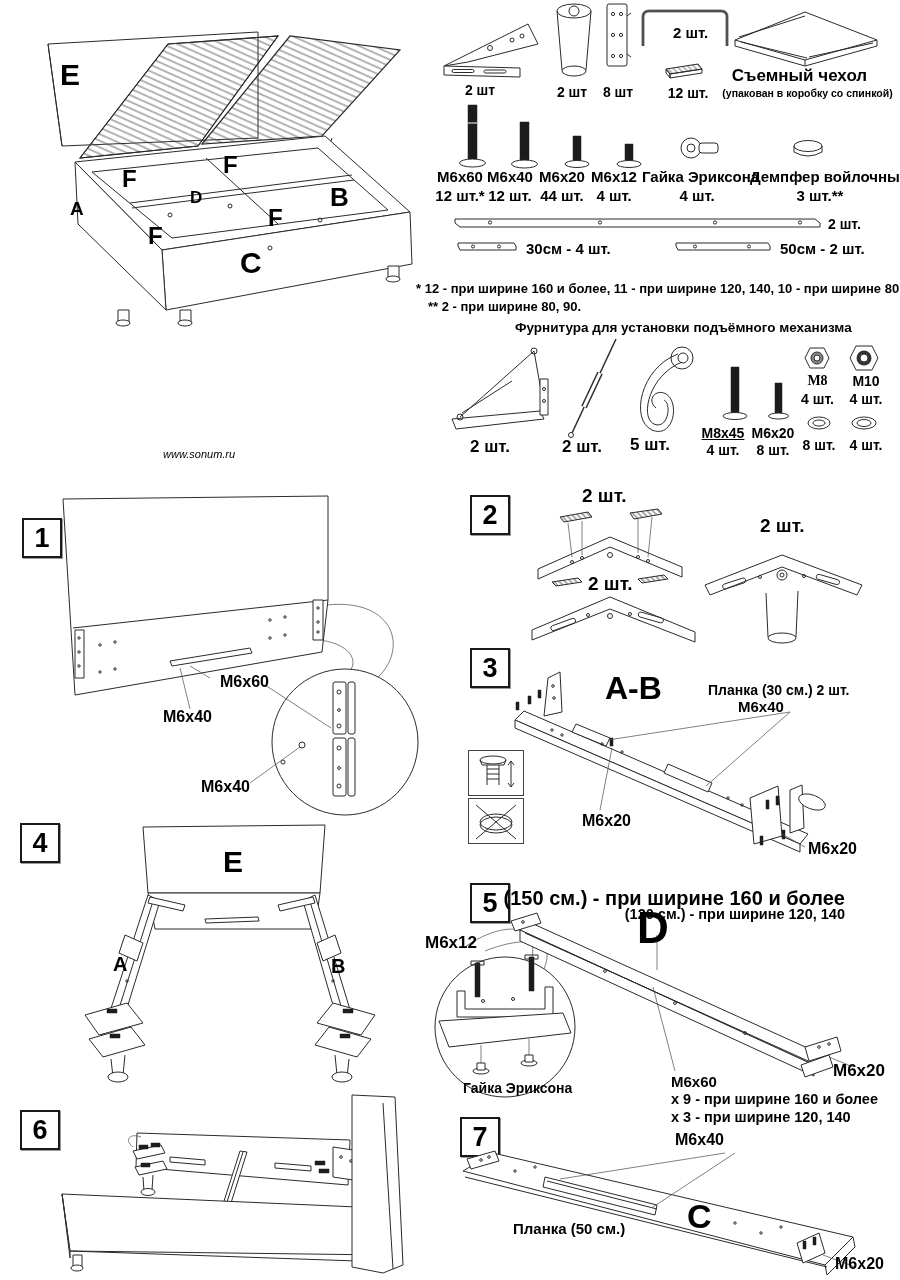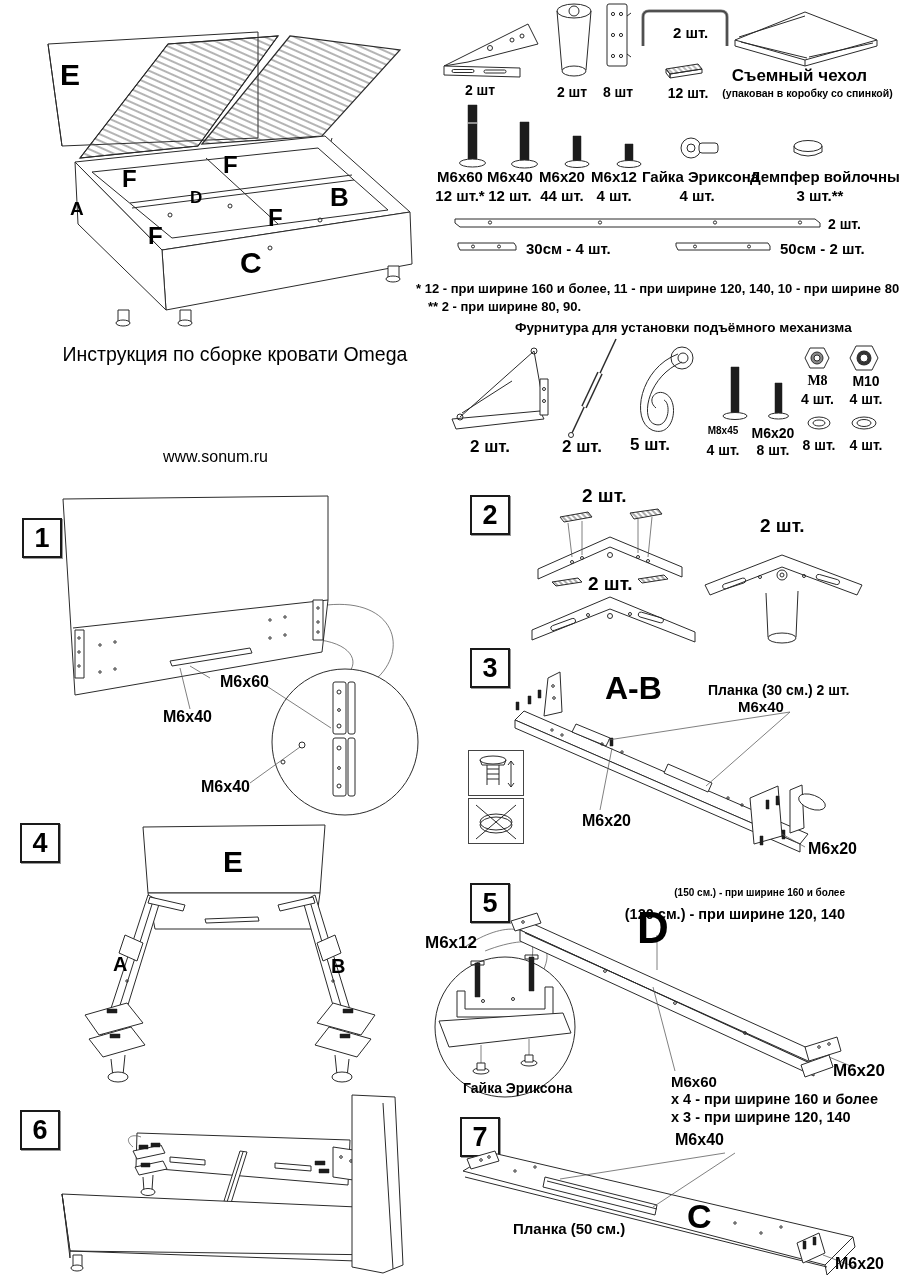--- a/index.html
+++ b/index.html
@@ -193,23 +193,22 @@
       <circle class="ln" cx="22" cy="6.5" r="1.5"></circle>
         <circle class="ln" cx="76" cy="6.5" r="1.5"></circle>
     </svg>
     <div class="lbl" style="left:350px;top:240px;font-size:15px;">50см - 2 шт.</div>
   </div>
 
   <div class="lbl" style="left:416px;top:281px;font-size:13px;">* 12 - при ширине 160 и более, 11 - при ширине 120, 140, 10 - при ширине 80, 90.</div>
   <div class="lbl" style="left:428px;top:299px;font-size:13px;">** 2 - при ширине 80, 90.</div>
 
   <div class="abs ctr" style="left:25px;top:341px;width:420px;font-size:19.5px;line-height:26px;">
-    <div>Инструкция по сборке кровати Omega</div>
-  </div>
-  <div class="abs" style="left:163px;top:448px;font-size:16px;">www.sonum.ru</div>
+  </div>
+  <div class="abs" style="left:163px;top:448px;font-size:11px;font-style:italic;">www.sonum.ru</div>
 
   <div class="abs" style="left:440px;top:317px;width:460px;height:145px;">
     <div class="lbl ctr" style="left:75px;top:3px;width:312px;font-size:13.5px;">Фурнитура для установки подъёмного механизма</div>
 
     <svg style="left:8px;top:22px;" width="112" height="95" viewBox="0 0 112 95">
       <polygon class="lnw" points="4,80 92,72 96,80 8,90"></polygon>
       <line class="ln" x1="12" y1="78" x2="86" y2="12"></line>
       <line class="ln" x1="86" y1="12" x2="97" y2="74"></line>
       <line class="ln" x1="14" y1="74" x2="64" y2="42"></line>
       <rect class="lnw" x="92" y="40" width="8" height="36"></rect>
@@ -233,21 +232,21 @@
       <path class="ln" d="M60,20 C26,34 18,76 32,82 C46,88 50,62 42,58"></path>
       <circle class="ln" cx="60" cy="16" r="11"></circle>
         <circle class="ln" cx="61" cy="16" r="5"></circle>
     </svg>
     <div class="lbl" style="left:190px;top:118px;font-size:17px;">5 шт.</div>
 
     <svg style="left:275px;top:48px;" width="40" height="60" viewBox="0 0 40 60">
       <rect class="blk" x="16" y="2" width="8" height="48"></rect>
       <ellipse class="lnw" cx="20" cy="51" rx="12" ry="3.5"></ellipse>
     </svg>
-    <div class="lbl ctr" style="left:252px;top:108px;width:62px;font-size:10px;">M8x45</div>
+    <div class="lbl ctr" style="left:252px;top:108px;width:62px;font-size:14px;text-decoration:underline;">M8x45</div>
     <div class="lbl ctr" style="left:252px;top:125px;width:62px;font-size:14px;">4 шт.</div>
 
     <svg style="left:322px;top:64px;" width="32" height="44" viewBox="0 0 32 44">
       <rect class="blk" x="13" y="2" width="7" height="32"></rect>
       <ellipse class="lnw" cx="16.5" cy="35" rx="10" ry="3"></ellipse>
     </svg>
     <div class="lbl ctr" style="left:308px;top:108px;width:50px;font-size:14px;">M6x20</div>
     <div class="lbl ctr" style="left:308px;top:125px;width:50px;font-size:14px;">8 шт.</div>
 
     <svg style="left:363px;top:28px;" width="28" height="26" viewBox="0 0 28 26">
@@ -523,27 +522,27 @@
       <ellipse class="lnw" cx="56" cy="196" rx="8" ry="3"></ellipse>
         <rect class="lnw" x="52" y="188" width="8" height="7"></rect>
       <line class="thin" x1="104" y1="164" x2="104" y2="180"></line>
       <ellipse class="lnw" cx="104" cy="188" rx="8" ry="3"></ellipse>
         <rect class="lnw" x="100" y="180" width="8" height="7"></rect>
 
       <line class="thin" x1="232" y1="60" x2="232" y2="95"></line>
       <line class="thin" x1="250" y1="196" x2="228" y2="112"></line>
       <line class="thin" x1="428" y1="192" x2="404" y2="182"></line>
     </svg>
-    <span class="lbl" style="right:55px;top:12px;font-size:10px;margin-left:24px;">(150 см.) - при ширине 160 и более</span>
+    <span class="lbl" style="right:55px;top:12px;font-size:20px;margin-left:24px;">(150 см.) - при ширине 160 и более</span>
     <span class="lbl" style="right:55px;top:31px;font-size:14.5px;">(120 см.) - при ширине 120, 140</span>
     <span class="lbl" style="left:0px;top:58px;font-size:17px;">M6x12</span>
     <span class="lbl" style="left:212px;top:28px;font-size:44px;">D</span>
     <span class="lbl" style="left:38px;top:205px;font-size:14px;">Гайка Эриксона</span>
     <span class="lbl" style="left:246px;top:198px;font-size:15px;">M6x60</span>
-    <span class="lbl" style="left:246px;top:216px;font-size:14.5px;">х 4 - при ширине 160 и более</span>
+    <span class="lbl" style="left:246px;top:216px;font-size:14.5px;">х 9 - при ширине 160 и более</span>
     <span class="lbl" style="left:246px;top:234px;font-size:14.5px;">х 3 - при ширине 120, 140</span>
     <span class="lbl" style="left:408px;top:186px;font-size:17px;">M6x20</span>
   </div>
 
   <div class="abs" style="left:15px;top:1095px;width:430px;height:185px;">
     <div class="numbox" style="left:5px;top:15px;">6</div>
     <svg width="430" height="185" viewBox="0 0 430 185">
 
       <polygon class="lnw" points="122,38 335,45 333,90 121,72"></polygon>
 

